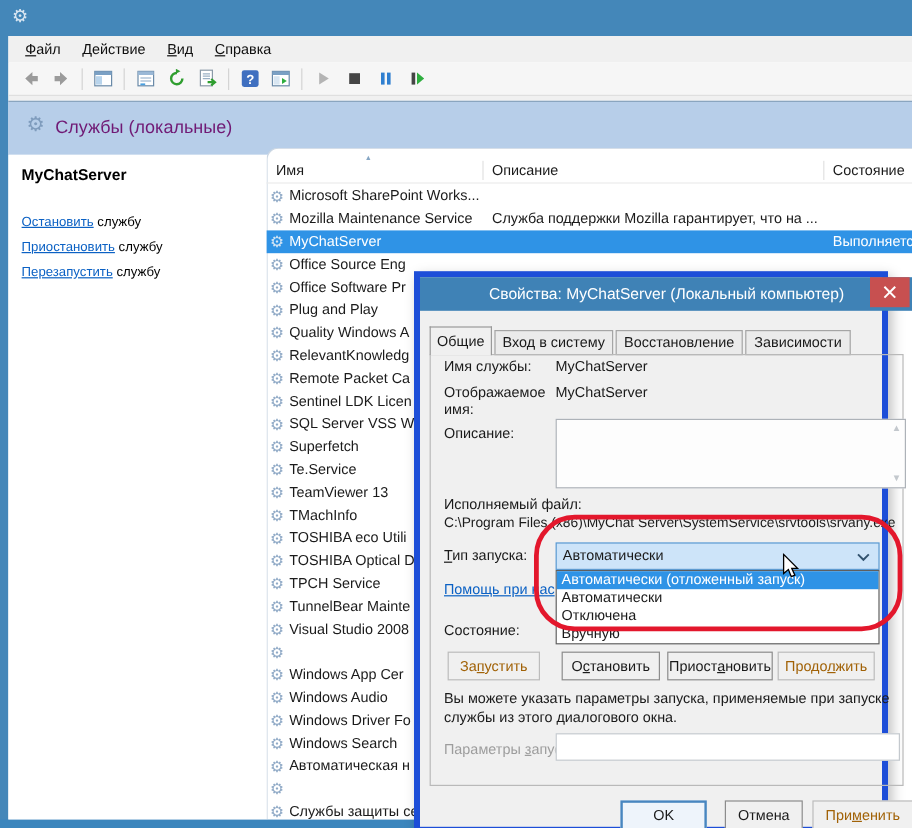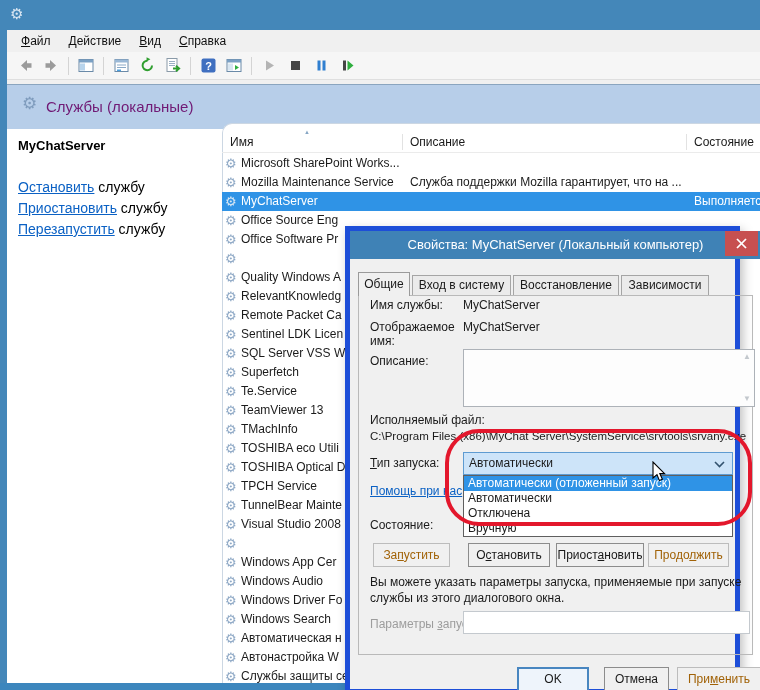--- a/index.html
+++ b/index.html
@@ -21,21 +21,21 @@
   .gapline{left:7px;top:80px;width:753px;height:4px;background:#f0f0f0;}
   .tbtn{width:22px;height:22px;display:flex;align-items:center;justify-content:center;}
   .tsep{width:1px;height:18px;background:#d4d4d4;margin:0 2px;}
   
   .banner{left:7px;top:84px;width:753px;height:45px;background:#b7cee9;border-top:1px solid #8aa5bf;}
   .banner .gear{left:15px;top:10px;font-size:17px;color:#7f9cbd;line-height:1;}
   .banner .title{left:39px;top:13px;font-size:15px;color:#701a75;}
   .content{left:7px;top:129px;width:753px;height:554px;background:#fff;}
   
   .sb-name{left:18px;top:138px;font-size:13px;font-weight:bold;color:#000;}
-  .sb-link{font-size:14px;color:#000;}
+  .sb-link{font-size:11px;color:#000;}
   .sb-link .lnk{color:#0b61c4;text-decoration:underline;cursor:pointer;}
   
   .list-panel{left:222px;top:123px;width:538px;height:560px;background:#fff;
               border-left:1px solid #ccd7e3;border-top:1px solid #ccd7e3;border-radius:10px 0 0 0;}
   .list-header{left:222px;top:132px;width:538px;height:21px;border-bottom:1px solid #ebebeb;}
   .hdr-cell{position:absolute;top:3px;color:#1a1a1a;}
   .hdr-sep{position:absolute;top:2px;width:1px;height:16px;background:#e2e2e2;}
   .sort-arrow{position:absolute;left:82px;top:-3px;font-size:6px;color:#86a6c4;}
   .rows{left:222px;top:154px;width:538px;height:529px;overflow:hidden;}
   .row{position:relative;height:19px;line-height:19px;white-space:nowrap;}
@@ -226,20 +226,21 @@
 
     <div class="row">
       <span class="c-gear">⚙</span>
       <span class="c-name">Office Software Pr</span>
       <span class="c-desc"></span>
       <span class="c-status"></span>
     </div>
 
     <div class="row">
       <span class="c-gear">⚙</span>
+      <span class="c-name">Plug and Play</span>
       <span class="c-desc"></span>
       <span class="c-status"></span>
     </div>
 
     <div class="row">
       <span class="c-gear">⚙</span>
       <span class="c-name">Quality Windows A</span>
       <span class="c-desc"></span>
       <span class="c-status"></span>
     </div>
@@ -371,21 +372,20 @@
 
     <div class="row">
       <span class="c-gear">⚙</span>
       <span class="c-name">Автоматическая н</span>
       <span class="c-desc"></span>
       <span class="c-status"></span>
     </div>
 
     <div class="row">
       <span class="c-gear">⚙</span>
-      <span class="c-name">Автонастройка W</span>
       <span class="c-desc"></span>
       <span class="c-status"></span>
     </div>
 
     <div class="row">
       <span class="c-gear">⚙</span>
       <span class="c-name">Службы защиты сет</span>
       <span class="c-desc"></span>
       <span class="c-status"></span>
     </div>

